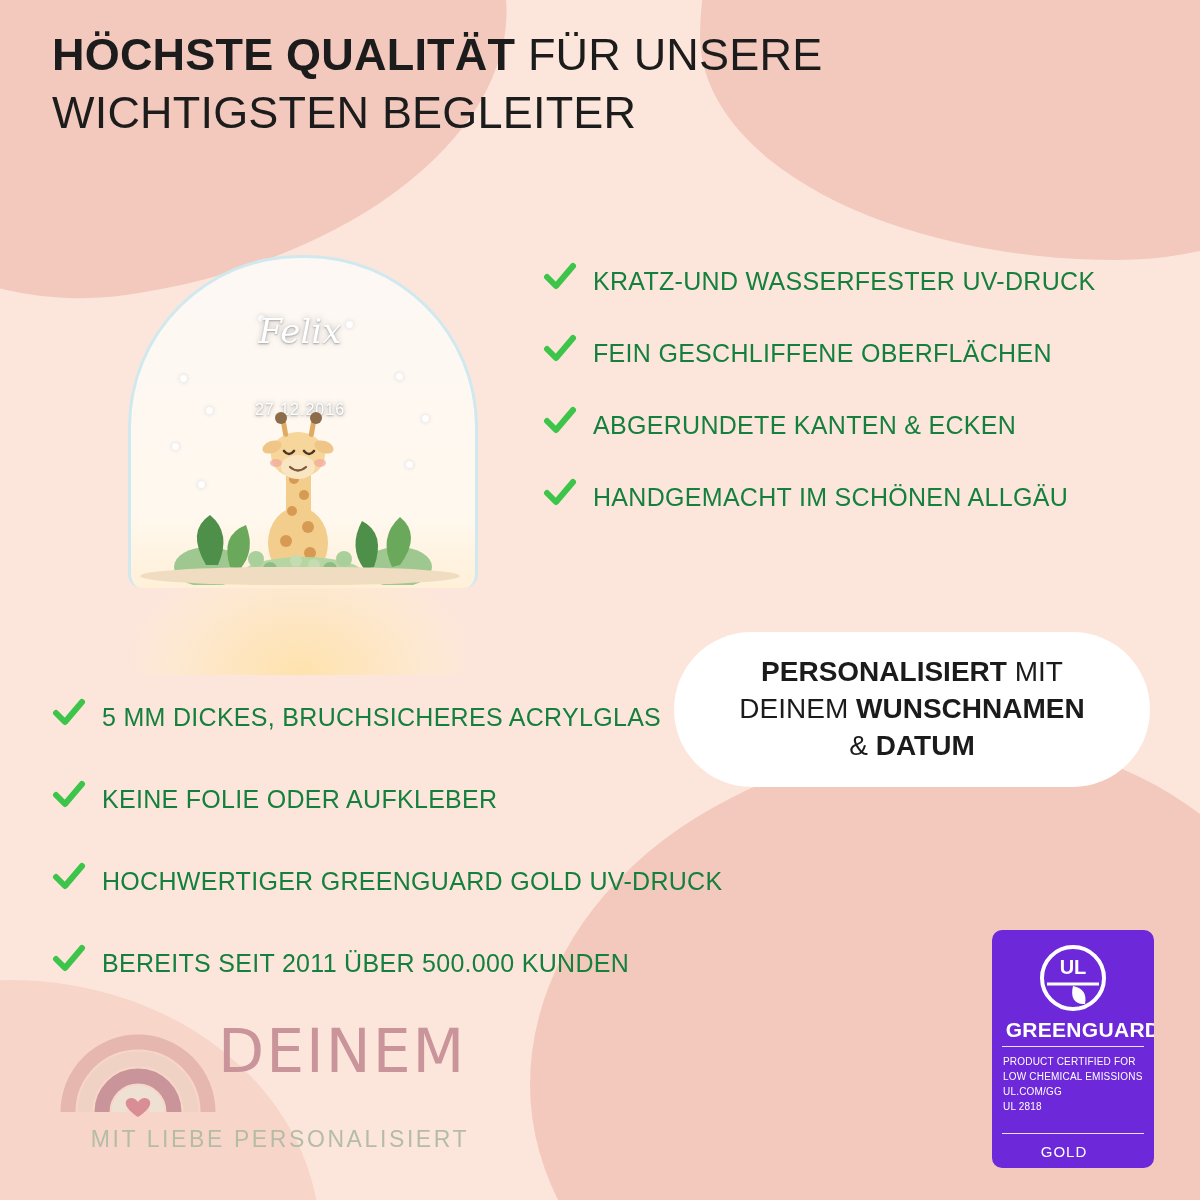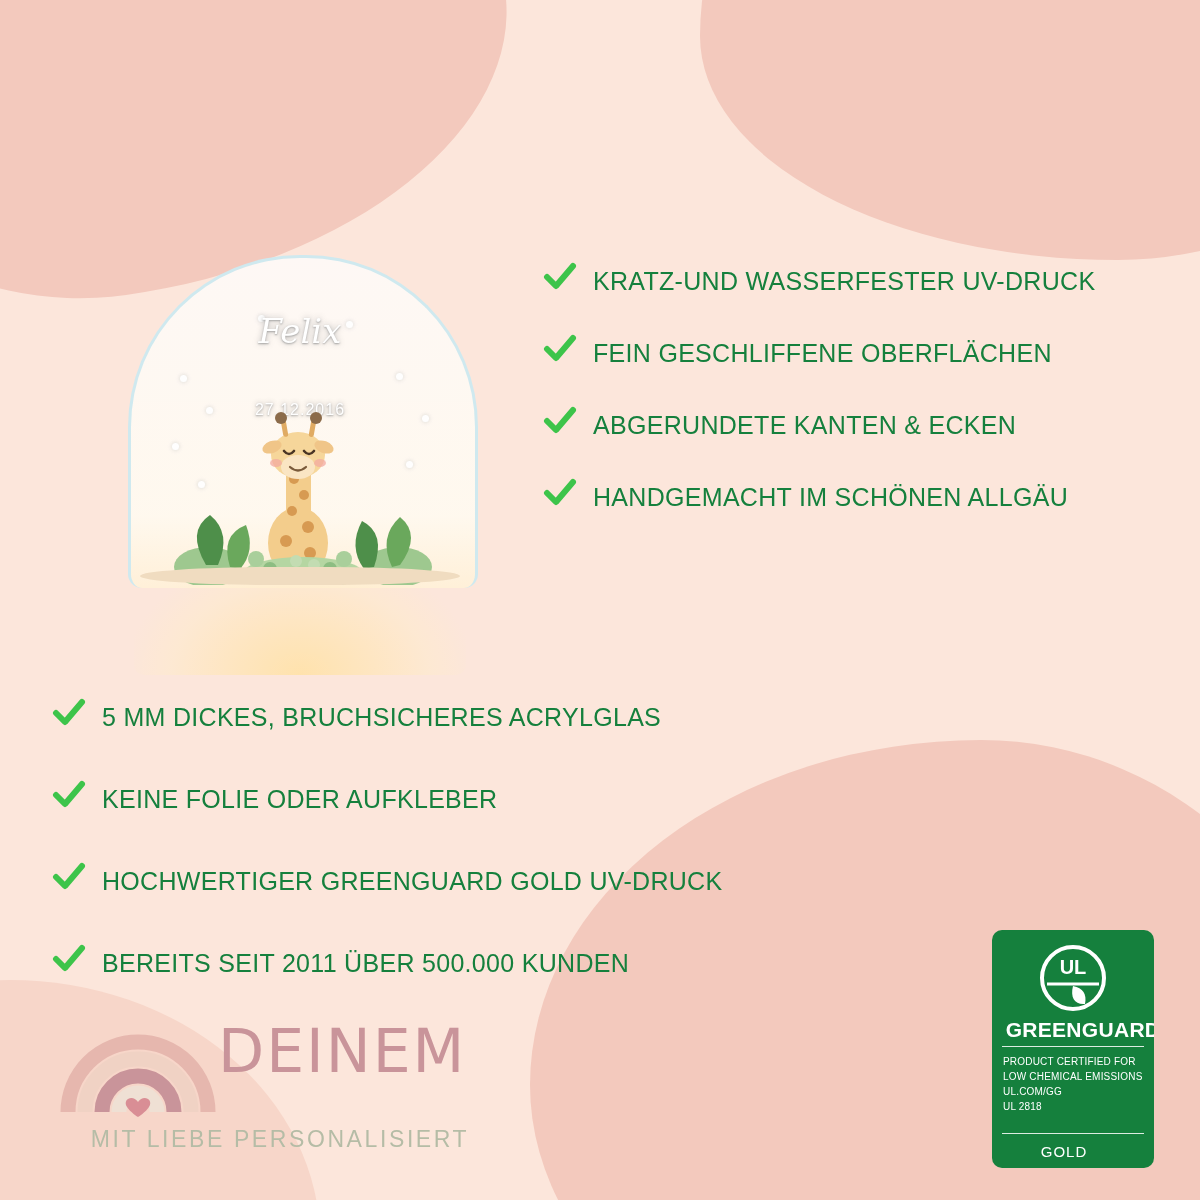--- a/index.html
+++ b/index.html
@@ -268,21 +268,21 @@
     text-transform: uppercase;
   }
 
   
   .seal {
     position: absolute;
     right: 46px;
     bottom: 32px;
     width: 162px;
     height: 238px;
-    background: #15803d;
+    background: #6d28d9;
     border-radius: 10px;
     color: #ffffff;
     overflow: hidden;
   }
   .seal-ul {
     position: absolute;
     left: 50%;
     top: 12px;
     transform: translateX(-50%);
     width: 72px;
@@ -336,20 +336,23 @@
 </head>
 <body>
 
 <div class="page">
 
   <div class="blob-top-left"></div>
   <div class="blob-top-right"></div>
   <div class="blob-bottom-right"></div>
   <div class="blob-bottom-left"></div>
 
+  <div class="headline">
+    <b>HÖCHSTE QUALITÄT</b><span> FÜR UNSERE WICHTIGSTEN BEGLEITER</span>
+  </div>
 
   <div class="product">
     <div class="lamp-dome"></div>
     <div class="lamp-glow"></div>
 
     <div class="dot" style="left:70px; top:120px;"></div>
     <div class="dot" style="left:96px; top:152px;"></div>
     <div class="dot" style="left:62px; top:188px;"></div>
     <div class="dot" style="left:88px; top:226px;"></div>
     <div class="dot" style="left:286px; top:118px;"></div>
@@ -465,20 +468,27 @@
       <div class="check-label">HOCHWERTIGER GREENGUARD GOLD UV-DRUCK</div>
     </div>
     <div class="check-row">
       <svg class="check-mark" viewBox="0 0 34 34">
           <path d="M4 17 L13 26 L30 6" stroke="#3dc44a" stroke-width="6" fill="none" stroke-linecap="round" stroke-linejoin="round"></path>
         </svg>
       <div class="check-label">BEREITS SEIT 2011 ÜBER 500.000 KUNDEN</div>
     </div>
   </div>
 
+  <div class="badge">
+    <div class="badge-text">
+      <b>PERSONALISIERT</b><span> MIT</span><br>
+      <span>DEINEM </span><b>WUNSCHNAMEN</b><br>
+      <span>&amp; </span><b>DATUM</b>
+    </div>
+  </div>
 
   <div class="logo-wrap">
     <svg class="rainbow" viewBox="0 0 160 104">
       <path d="M10 98 a70 70 0 0 1 140 0" stroke="#e6b7ae" stroke-width="15" fill="none"></path>
       <path d="M27 98 a53 53 0 0 1 106 0" stroke="#f0d2c4" stroke-width="15" fill="none"></path>
       <path d="M44 98 a36 36 0 0 1 72 0" stroke="#c9949a" stroke-width="15" fill="none"></path>
       <path d="M61 98 a19 19 0 0 1 38 0" stroke="#efe0d4" stroke-width="15" fill="none"></path>
       <path d="M80 88 c-5 -8 -16 -3 -11 5 c3 5 11 10 11 10 c0 0 8 -5 11 -10 c5 -8 -6 -13 -11 -5 z" fill="#d98e95"></path>
     </svg>
     <div class="logo-name">DEINEM</div>

